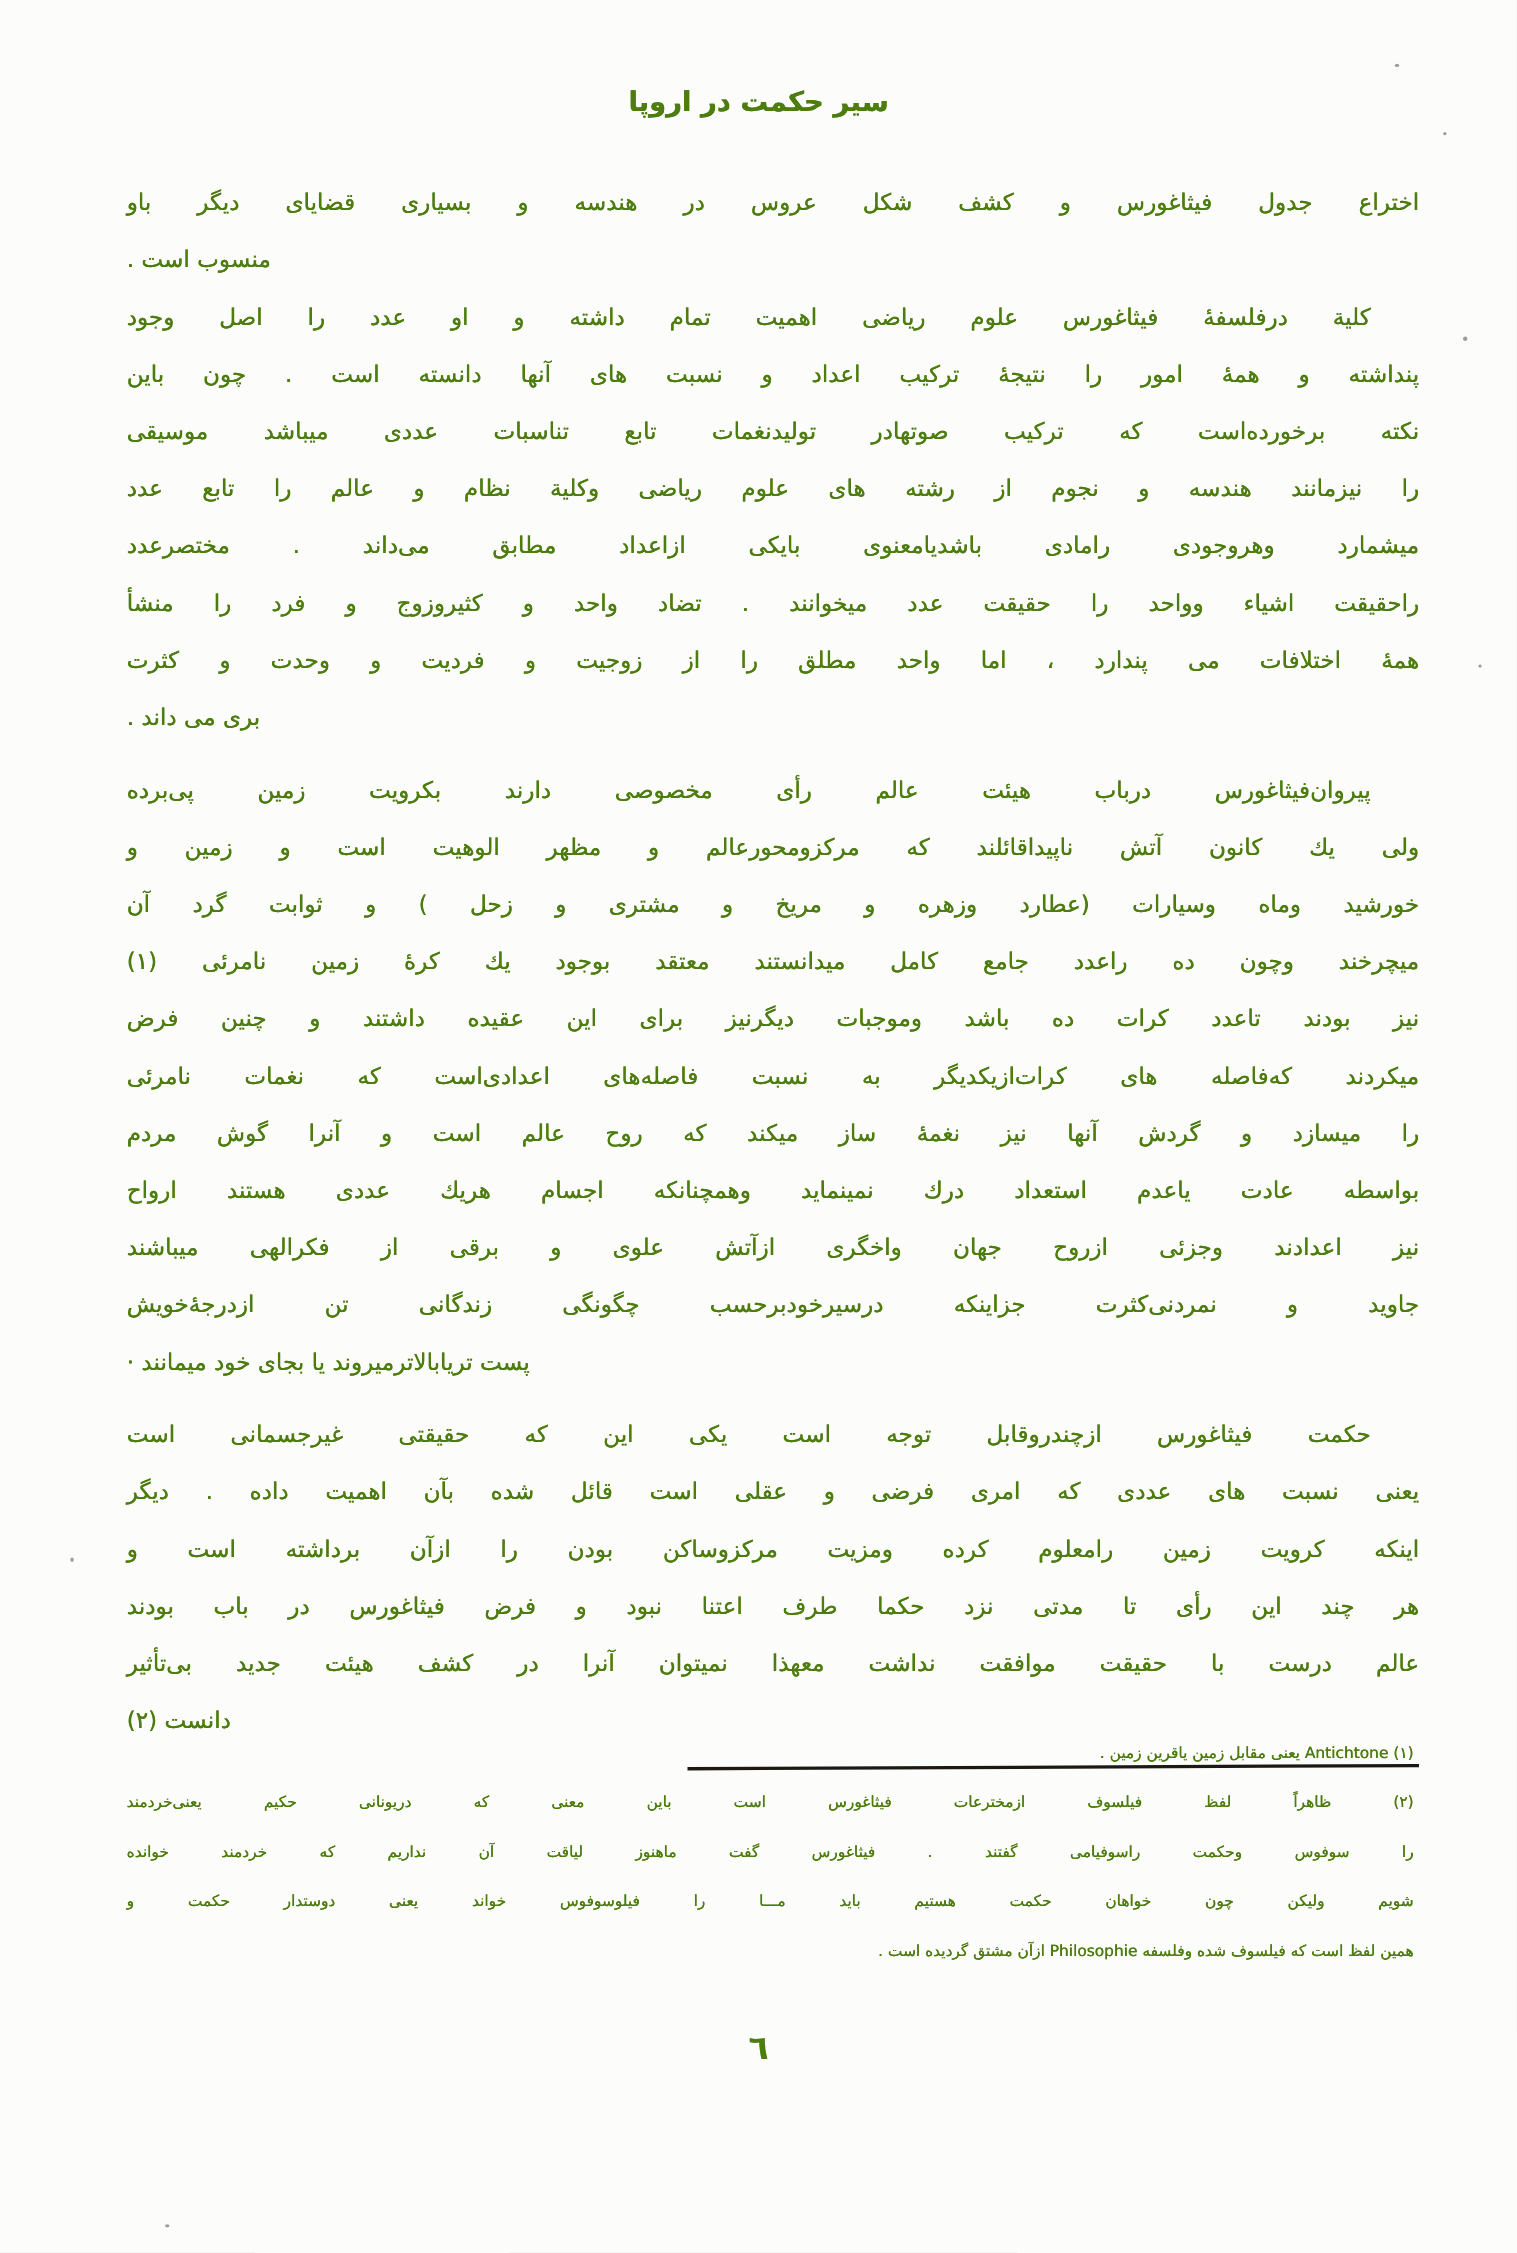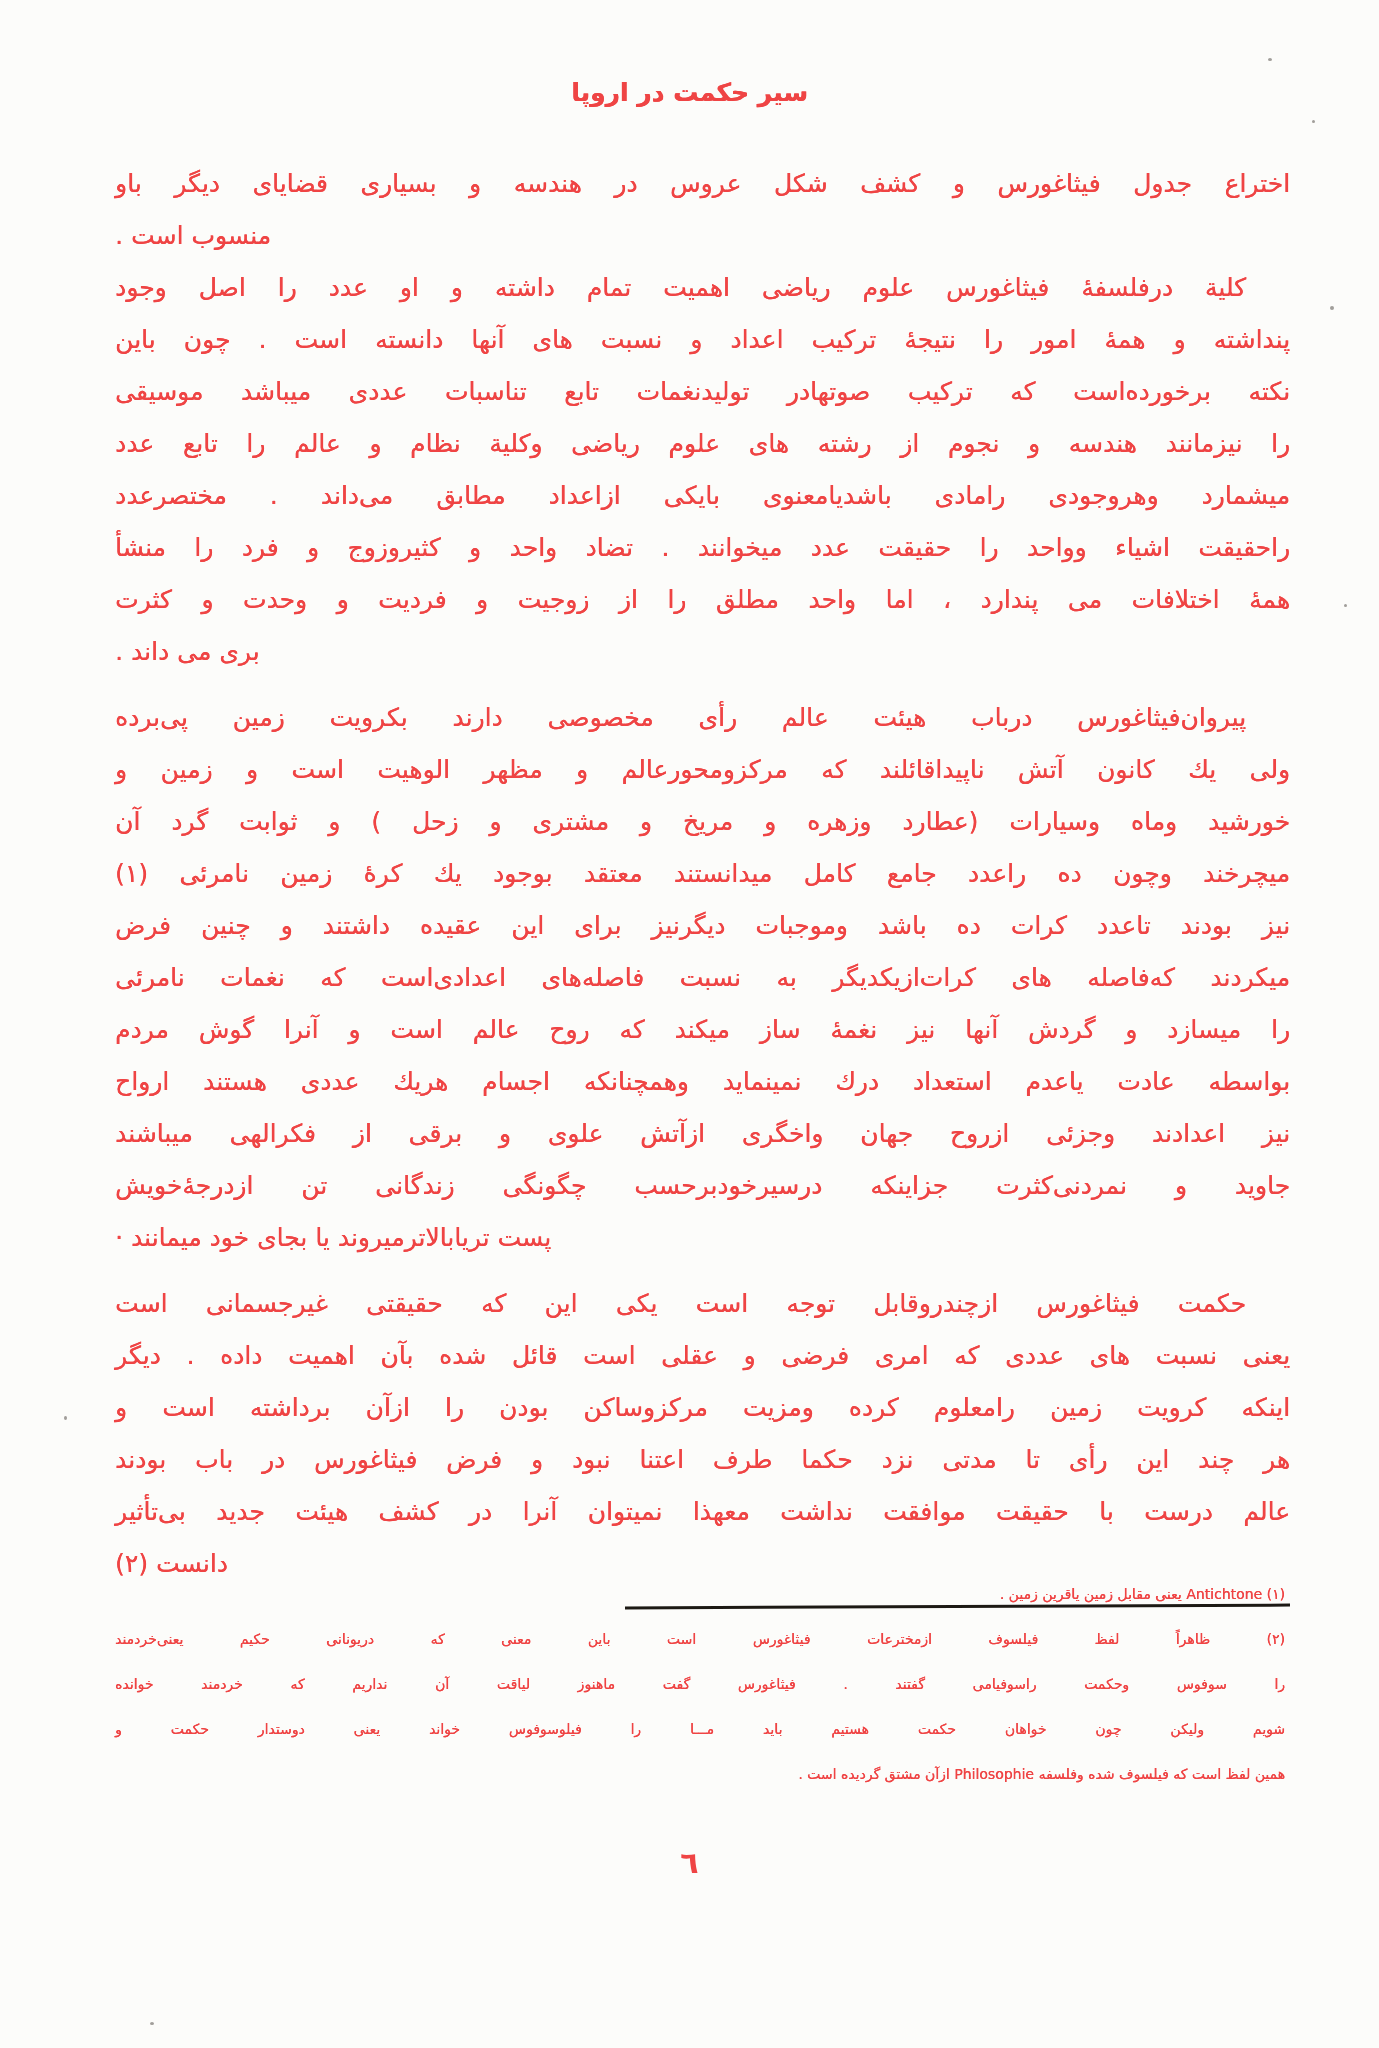--- a/index.html
+++ b/index.html
@@ -3,42 +3,42 @@
 <meta charset="utf-8">
 <style>
   html, body { margin: 0; padding: 0; background: #e8e8e8; }
   .page {
     position: relative;
     width: 1379px;
     height: 2048px;
     margin: 0 auto;
     background: #fcfcfa;
     overflow: hidden;
-    color: #ef4444;
+    color: #4d7c0f;
     font-family: "DejaVu Sans", sans-serif;
   }
   .running-title {
     position: absolute;
     top: 78px;
     left: 0;
     width: 1379px;
     text-align: center;
     font-size: 25px;
     font-weight: bold;
     direction: rtl;
     letter-spacing: 0.5px;
     text-shadow: 0.4px 0 0 currentColor;
   }
   .body-text {
     position: absolute;
     top: 158px;
     right: 89px;
     width: 1175px;
     direction: rtl;
-    font-size: 25px;
+    font-size: 21px;
     line-height: 52px;
     text-shadow: 0.35px 0 0 currentColor;
   }
   .body-text .line { text-align: left; white-space: normal; }
   .body-text .line.fill { text-align: justify; text-align-last: justify; }
   .body-text .line.indent { padding-right: 44px; }
   .body-text .line.gap { margin-top: 14px; }
   .footnote-separator {
     position: absolute;
     top: 1605px;

